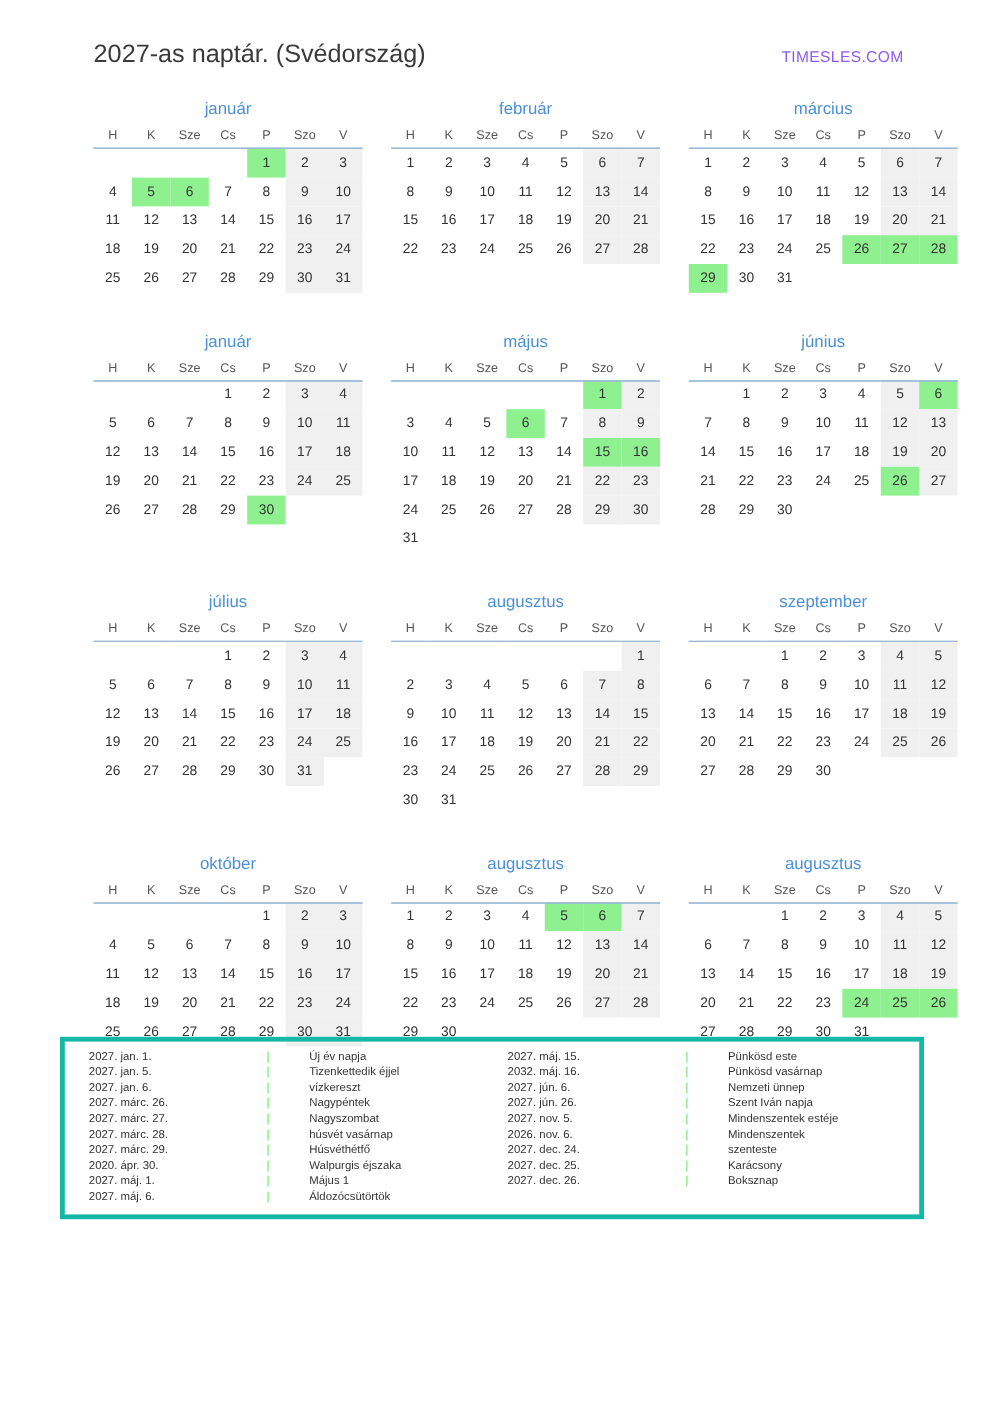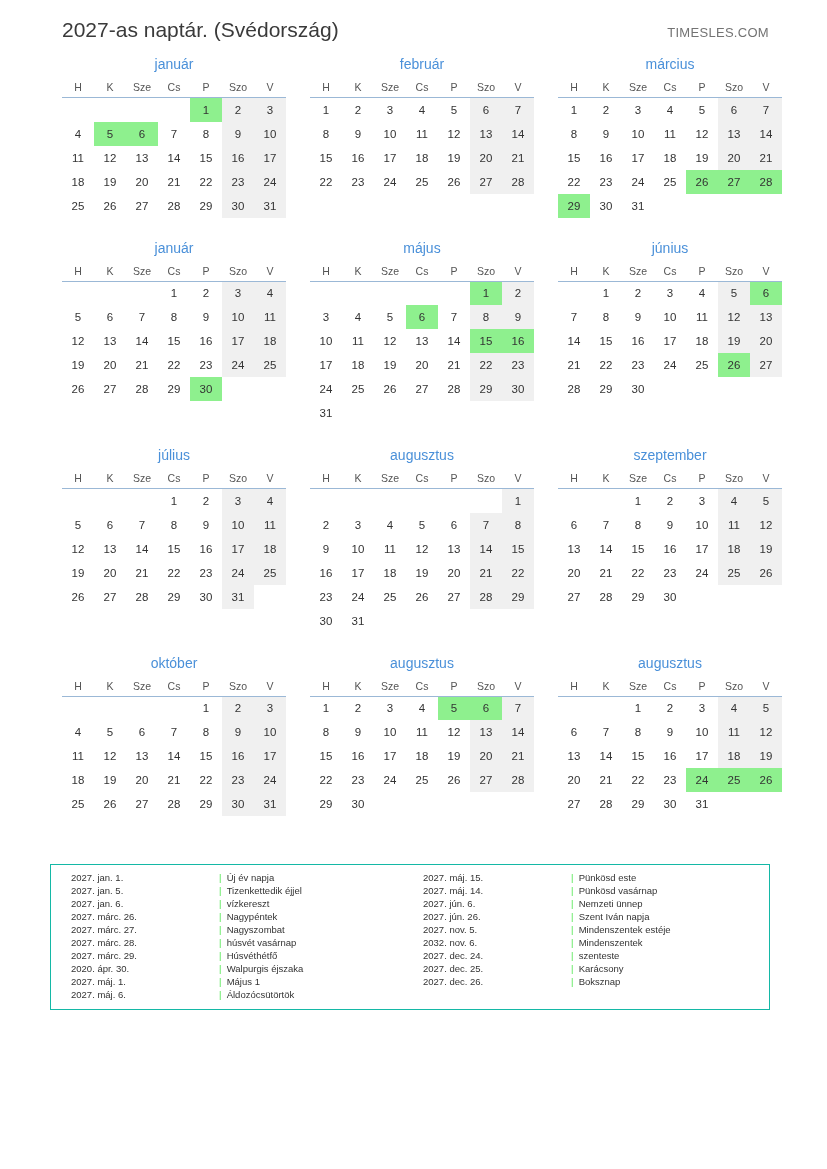--- a/index.html
+++ b/index.html
@@ -3,64 +3,64 @@
 <meta charset="utf-8">
 <style>
   * { box-sizing: border-box; }
   html, body {
     margin: 0; padding: 0;
     width: 827px; height: 1169px;
     background: #ffffff;
     font-family: "Liberation Sans", sans-serif;
     color: #333333;
   }
-  .page { position: relative; width: 827px; height: 1043px; padding: 0; }
+  .page { position: relative; width: 827px; height: 1043px; padding: 16px; }
 
   .header {
     display: flex; align-items: baseline; justify-content: space-between;
     padding: 18px 58px 0 62px;
   }
   .title { font-size: 21px; color: #3a3a3a; font-weight: normal; }
-  .brand { font-size: 13px; color: #737373; letter-spacing: .3px; }
+  .brand { font-size: 13px; color: #8b5cf6; letter-spacing: .3px; }
 
   .months {
     display: grid;
     grid-template-columns: repeat(3, 1fr);
     row-gap: 22px;
     padding: 14px 50px 0 50px;
   }
   .month { padding: 0 12px; }
   .month-name {
     text-align: center; color: #4a90d9; font-size: 14px;
-    margin-bottom: 7px; 
+    margin-bottom: 7px; margin-top: 10px;
   }
   table.cal { border-collapse: collapse; width: 224px; margin: 0 auto; table-layout: fixed; }
   table.cal th {
     font-size: 10.5px; font-weight: normal; color: #555;
     padding: 2px 0 4px 0; text-align: center; width: 32px;
     border-bottom: 1px solid #9bb8d6;
   }
   table.cal td {
     font-size: 11.5px; text-align: center; height: 24px; width: 32px;
     color: #333; padding: 0;
   }
   td.we { background: #f0f0f0; }
   td.hl { background: #8ef08e; }
   td.empty { background: transparent; }
 
   .legend {
     position: absolute; left: 50px; top: 864px; width: 720px;
-    border: 1px solid #14b8a6; padding: 6px 8px 8px 8px;
+    border: 4px solid #14b8a6; padding: 6px 8px 8px 8px;
     display: grid; grid-template-columns: 1fr 1fr; column-gap: 2px;
   }
   .legend-col { display: block; }
   .leg-row { display: flex; font-size: 9.5px; line-height: 13px; color: #333; }
   .leg-date { width: 160px; padding-left: 12px; }
   .leg-sep { color: #8ef08e; font-weight: bold; padding-right: 5px; }
-  .leg-name { flex: 1; }
+  .leg-name { flex: 1; margin-left: 28px; }
 </style>
 </head>
 <body>
 
 <div class="page">
 
   <div class="header">
     <div class="title">2027-as naptár. (Svédország)</div>
     <div class="brand">TIMESLES.COM</div>
   </div>
@@ -886,41 +886,41 @@
           <span class="leg-name">Áldozócsütörtök</span>
         </div>
       </div>
     <div class="legend-col" id="legend-right">
         <div class="leg-row">
           <span class="leg-date">2027. máj. 15.</span>
           <span class="leg-sep">|</span>
           <span class="leg-name">Pünkösd este</span>
         </div>
         <div class="leg-row">
-          <span class="leg-date">2027. máj. 14.</span>
+          <span class="leg-date">2032. máj. 16.</span>
           <span class="leg-sep">|</span>
           <span class="leg-name">Pünkösd vasárnap</span>
         </div>
         <div class="leg-row">
           <span class="leg-date">2027. jún. 6.</span>
           <span class="leg-sep">|</span>
           <span class="leg-name">Nemzeti ünnep</span>
         </div>
         <div class="leg-row">
           <span class="leg-date">2027. jún. 26.</span>
           <span class="leg-sep">|</span>
           <span class="leg-name">Szent Iván napja</span>
         </div>
         <div class="leg-row">
           <span class="leg-date">2027. nov. 5.</span>
           <span class="leg-sep">|</span>
           <span class="leg-name">Mindenszentek estéje</span>
         </div>
         <div class="leg-row">
-          <span class="leg-date">2032. nov. 6.</span>
+          <span class="leg-date">2026. nov. 6.</span>
           <span class="leg-sep">|</span>
           <span class="leg-name">Mindenszentek</span>
         </div>
         <div class="leg-row">
           <span class="leg-date">2027. dec. 24.</span>
           <span class="leg-sep">|</span>
           <span class="leg-name">szenteste</span>
         </div>
         <div class="leg-row">
           <span class="leg-date">2027. dec. 25.</span>

